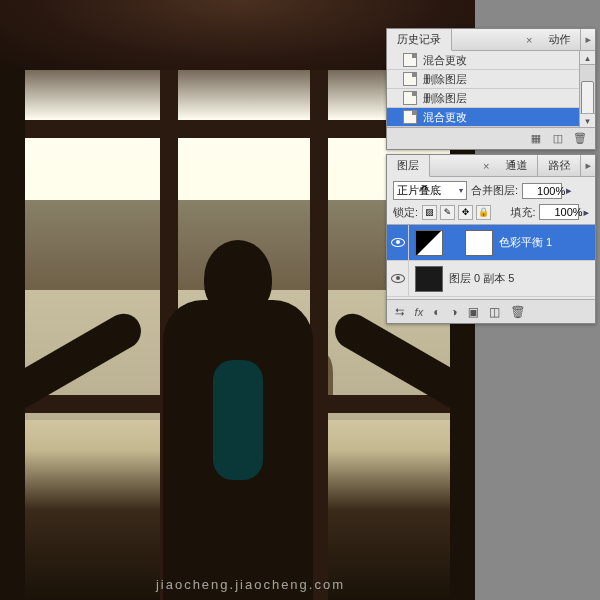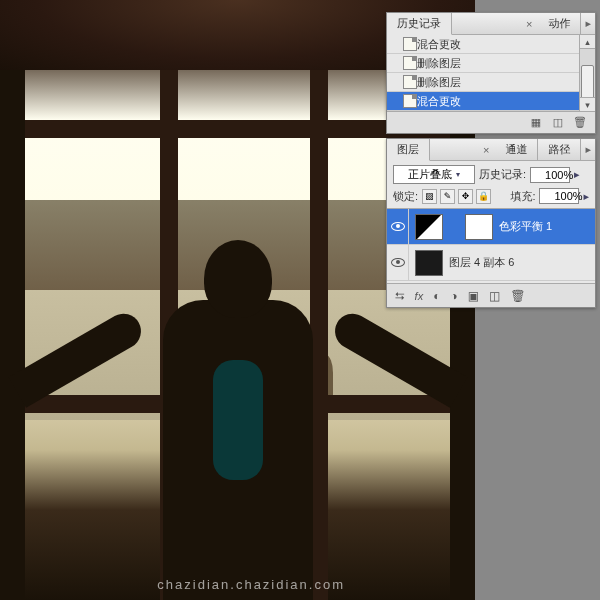--- a/index.html
+++ b/index.html
@@ -18,45 +18,45 @@
 .pedestrian{position:absolute;top:355px;left:315px;width:18px;height:45px;background:#6a5a40;border-radius:40% 40% 0 0}
 .silhouette{position:absolute;bottom:0;left:50%;transform:translateX(-50%);width:280px;height:360px}
 .head{position:absolute;top:0;left:50%;transform:translateX(-50%);width:68px;height:78px;background:#1a1208;border-radius:50% 50% 45% 45%}
 .body{position:absolute;top:60px;left:50%;transform:translateX(-50%);width:150px;height:300px;background:#1a1208;border-radius:40px 40px 0 0}
 .body::after{content:'';position:absolute;top:60px;left:50%;transform:translateX(-50%);width:50px;height:120px;background:#0a3838;border-radius:20px}
 .arm{position:absolute;top:100px;width:140px;height:35px;background:#1a1208}
 .arm.left{left:-90px;transform:rotate(-30deg);border-radius:0 20px 20px 0}
 .arm.right{right:-90px;transform:rotate(30deg);border-radius:20px 0 0 20px}
 .watermark{position:absolute;bottom:8px;right:130px;color:rgba(255,255,255,0.6);font-size:13px;letter-spacing:2px}
 
-.panels{position:absolute;right:4px;top:12px;width:210px}
+.panels{position:absolute;right:4px;top:28px;width:210px}
 .panel{background:#e8e8e8;border:1px solid #888;margin-bottom:4px;box-shadow:0 1px 3px rgba(0,0,0,0.3)}
 .panel-header{background:linear-gradient(180deg,#f0f0f0 0%,#d8d8d8 100%);border-bottom:1px solid #aaa;display:flex;align-items:center;height:22px}
 .tab{padding:3px 10px;border-right:1px solid #aaa;color:#333;cursor:default}
 .tab.active{background:#e8e8e8;border-bottom:1px solid #e8e8e8;margin-bottom:-1px}
 .close-x{margin-left:auto;padding:0 6px;color:#666;font-family:Arial}
 .minbtn{padding:0 4px;color:#666}
 .panel-body{background:#e8e8e8}
 .panel-footer{background:#e0e0e0;border-top:1px solid #aaa;height:22px;display:flex;align-items:center;justify-content:flex-end;gap:8px;padding:0 8px}
 .footer-icon{width:14px;height:14px;display:inline-flex;align-items:center;justify-content:center;color:#555}
 
 .history-list{max-height:145px;overflow:hidden}
-.history-item{display:flex;align-items:center;height:19px;border-bottom:1px solid #ccc;padding-left:16px;color:#333}
+.history-item{display:flex;align-items:center;height:19px;border-bottom:1px solid #ccc;padding-left:16px;gap:6px;color:#333}
 .history-item.sel{background:#3875d7;color:#fff}
 .doc-icon{width:14px;height:14px;background:#f8f8f0;border:1px solid #888;position:relative}
 .doc-icon::after{content:'';position:absolute;top:0;right:0;width:4px;height:4px;background:#888}
 .scrollbar{position:absolute;right:0;top:22px;bottom:22px;width:16px;background:#d8d8d8;border-left:1px solid #aaa}
 .scroll-thumb{position:absolute;left:1px;right:1px;top:40%;height:40px;background:#f0f0f0;border:1px solid #888;border-radius:2px}
 .scroll-arrow{position:absolute;left:0;right:0;height:14px;background:#e8e8e8;text-align:center;font-size:9px;color:#555;line-height:14px}
 .scroll-arrow.up{top:0;border-bottom:1px solid #aaa}
 .scroll-arrow.down{bottom:0;border-top:1px solid #aaa}
 
 .layers-controls{padding:4px 6px;border-bottom:1px solid #aaa;display:flex;align-items:center;gap:4px;flex-wrap:wrap}
 .layers-controls .row{display:flex;align-items:center;gap:4px;width:100%}
-.select{background:#fff;border:1px solid #888;padding:1px 14px;display:inline-flex;align-items:center;gap:4px;min-width:74px}
+.select{background:#fff;border:1px solid #888;padding:1px 3px;display:inline-flex;align-items:center;gap:4px;min-width:74px}
 .select .arrow{margin-left:auto;font-size:8px;color:#446}
 .pct-input{background:#fff;border:1px solid #888;padding:1px 14px;width:40px;text-align:right}
 .lbl{color:#333}
 .lock-icons{display:flex;gap:3px}
 .lock-icons span{width:15px;height:15px;border:1px solid #aaa;background:#f0f0f0;display:inline-flex;align-items:center;justify-content:center;font-size:9px}
 
 .layer-list{padding-bottom:2px}
 .layer-item{display:flex;align-items:center;height:36px;border-bottom:1px solid #ccc;gap:6px;padding-right:20px;color:#333}
 .layer-item.sel{background:#3875d7;color:#fff}
 .eye-col{width:22px;height:100%;border-right:1px solid #ccc;display:flex;align-items:center;justify-content:center}
@@ -85,21 +85,21 @@
   <div class="hbar h2"></div>
   <div class="vbar v1"></div>
   <div class="vbar v2"></div>
   <div class="curtain"></div>
   <div class="silhouette">
     <div class="arm left"></div>
     <div class="arm right"></div>
     <div class="body"></div>
     <div class="head"></div>
   </div>
-  <div class="watermark">chazidian.chazidian.com</div>
+  <div class="watermark">jiaocheng.jiaocheng.com</div>
 </div>
 
 <div class="panels">
 
   <div class="panel" style="position:relative">
     <div class="panel-header">
       <span class="tab active">历史记录</span>
       <span class="close-x">×</span>
       <span class="tab">动作</span>
       <span class="minbtn">▸</span>
@@ -141,21 +141,21 @@
       <span class="tab">通道</span>
       <span class="tab">路径</span>
       <span class="minbtn">▸</span>
     </div>
     <div class="layers-controls">
       <div class="row">
         <span class="select">
             <span>正片叠底</span>
             <span class="arrow">▾</span>
           </span>
-        <span class="lbl">历史记录:</span>
+        <span class="lbl">合并图层:</span>
         <span class="pct-input">100%</span>
         <span style="color:#446">▸</span>
       </div>
       <div class="row">
         <span class="lbl">锁定:</span>
         <span class="lock-icons">
           <span>▨</span>
           <span>✎</span>
           <span>✥</span>
           <span>🔒</span>
@@ -174,21 +174,21 @@
         <span class="thumb curves"></span>
         <span class="link-gap"></span>
         <span class="mask"></span>
         <span>色彩平衡 1</span>
       </div>
       <div class="layer-item">
         <span class="eye-col">
             <span class="eye-icon"></span>
           </span>
         <span class="thumb dark"></span>
-        <span>图层 4 副本 6</span>
+        <span>图层 0 副本 5</span>
       </div>
     </div>
     <div class="layers-footer">
       <span class="licon">⮀</span>
       <span class="licon"><i>fx</i></span>
       <span class="licon">◐</span>
       <span class="licon">◑</span>
       <span class="licon">▣</span>
       <span class="licon">◫</span>
       <span class="licon">🗑</span>

